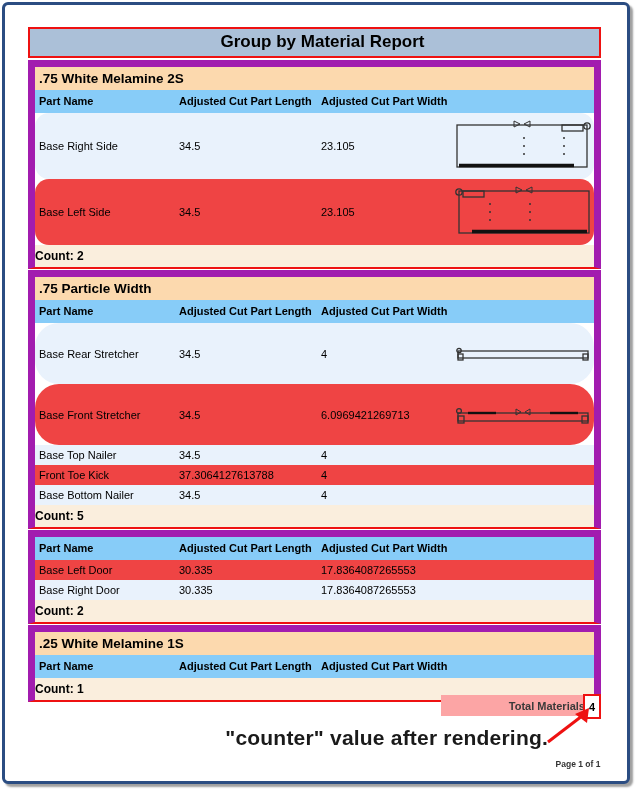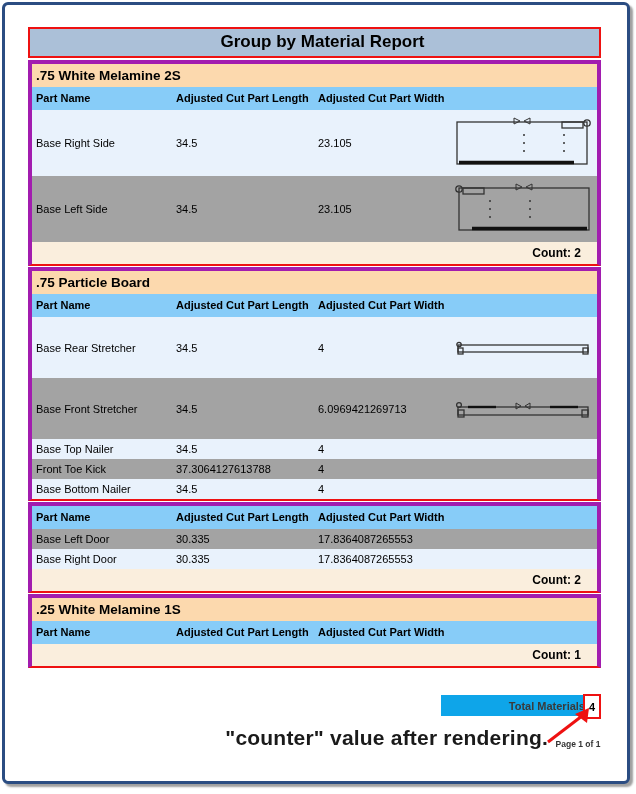--- a/index.html
+++ b/index.html
@@ -4,46 +4,46 @@
 <style>
   html,body{margin:0;padding:0;background:#fff;}
   .canvas{position:relative;width:636px;height:794px;background:#fff;overflow:hidden;
           font-family:"Liberation Sans",sans-serif;color:#000;}
   .frame{position:absolute;left:2px;top:2px;width:622px;height:776px;
          border:3px solid #2b4d82;border-radius:6px;background:#fff;
          box-shadow:3px 3px 2px #a0a0a0;}
   .report{position:absolute;left:28px;top:27px;width:573px;}
   .title-bar{background:#abc0d8;border:2px solid #ee1111;text-align:center;
              font-weight:bold;font-size:17px;padding:3px 0 4px 16px;margin-bottom:2px;}
-  .group{border:4px solid #a21caf;border-bottom:2px solid #ee1111;margin-bottom:0;}
+  .group{border:7px solid #a21caf;border-bottom:2px solid #ee1111;margin-bottom:0;}
   .group + .group{margin-top:1px;}
   .mat-header{background:#fcd9ae;font-weight:bold;font-size:13.5px;padding:4px 0 4px 4px;}
   .col-header{background:#87ccf8;display:flex;font-weight:bold;font-size:11px;
               padding:5px 0 6px 0;}
   .row{display:flex;font-size:11px;align-items:center;min-height:20px;}
   .row.blue{background:#e9f2fc;}
-  .row.cream{background:#a3a3a3;}
-  .row.tall{min-height:66px;}
-  .row.mid{min-height:61px;}
+  .row.cream{background:#ef4444;}
+  .row.tall{min-height:66px;border-radius:14px;}
+  .row.mid{min-height:61px;border-radius:24px;}
   .c1{width:144px;padding-left:4px;box-sizing:border-box;}
   .c2{width:142px;}
   .c3{width:130px;}
   .c4{flex:1;display:flex;justify-content:center;align-items:center;}
-  .count-row{background:#faeedd;font-weight:bold;font-size:12px;text-align:right;
+  .count-row{background:#faeedd;font-weight:bold;font-size:12px;
              padding:4px 16px 4px 0;}
   .total-bar{position:absolute;left:441px;top:695px;width:144px;height:21px;
-             background:#0ea5e9;display:flex;align-items:center;justify-content:flex-end;
+             background:#fca5a5;display:flex;align-items:center;justify-content:flex-end;
              font-weight:bold;font-size:11px;color:#3a3a3a;}
   .total-box{position:absolute;right:-16px;top:-1px;width:14px;height:21px;
              border:2px solid #ee1111;background:#fff;color:#000;display:flex;
              align-items:center;justify-content:center;font-weight:bold;font-size:11px;}
   .annotation{position:absolute;left:0;top:726px;width:548px;text-align:right;
               font-weight:bold;font-size:21px;color:#1a1a1a;letter-spacing:0.2px;}
   .arrow-svg{position:absolute;left:540px;top:702px;width:60px;height:45px;}
-  .pageno{position:absolute;left:552px;top:739px;width:52px;font-weight:bold;
+  .pageno{position:absolute;left:552px;top:759px;width:52px;font-weight:bold;
           font-size:8.5px;color:#333;text-align:center;}
   svg.part{display:block;}
 </style>
 </head>
 <body>
 
 <div class="canvas">
   <div class="frame"></div>
 
   <div class="report">
@@ -97,21 +97,21 @@
                   <circle cx="78" cy="28" r="1" fill="#333"></circle>
                   <circle cx="78" cy="36" r="1" fill="#333"></circle>
                 </svg>
               </span>
   </div>
 </div>
     <div class="count-row">Count: 2</div>
   </div>
 
   <div class="group">
-    <div class="mat-header">.75 Particle Board</div>
+    <div class="mat-header">.75 Particle Width</div>
     <div class="col-header">
       <span class="c1">Part Name</span>
       <span class="c2">Adjusted Cut Part Length</span>
       <span class="c3">Adjusted Cut Part Width</span>
       <span class="c4"></span>
     </div>
     <div class="rows">
   <div class="row blue mid">
     <span class="c1">Base Rear Stretcher</span>
     <span class="c2">34.5</span>
@@ -157,20 +157,21 @@
     <span class="c4"></span>
   </div>
 
   <div class="row blue">
     <span class="c1">Base Bottom Nailer</span>
     <span class="c2">34.5</span>
     <span class="c3">4</span>
     <span class="c4"></span>
   </div>
 </div>
+    <div class="count-row">Count: 5</div>
   </div>
 
   <div class="group">
     <div class="col-header">
       <span class="c1">Part Name</span>
       <span class="c2">Adjusted Cut Part Length</span>
       <span class="c3">Adjusted Cut Part Width</span>
       <span class="c4"></span>
     </div>
     <div class="rows">

